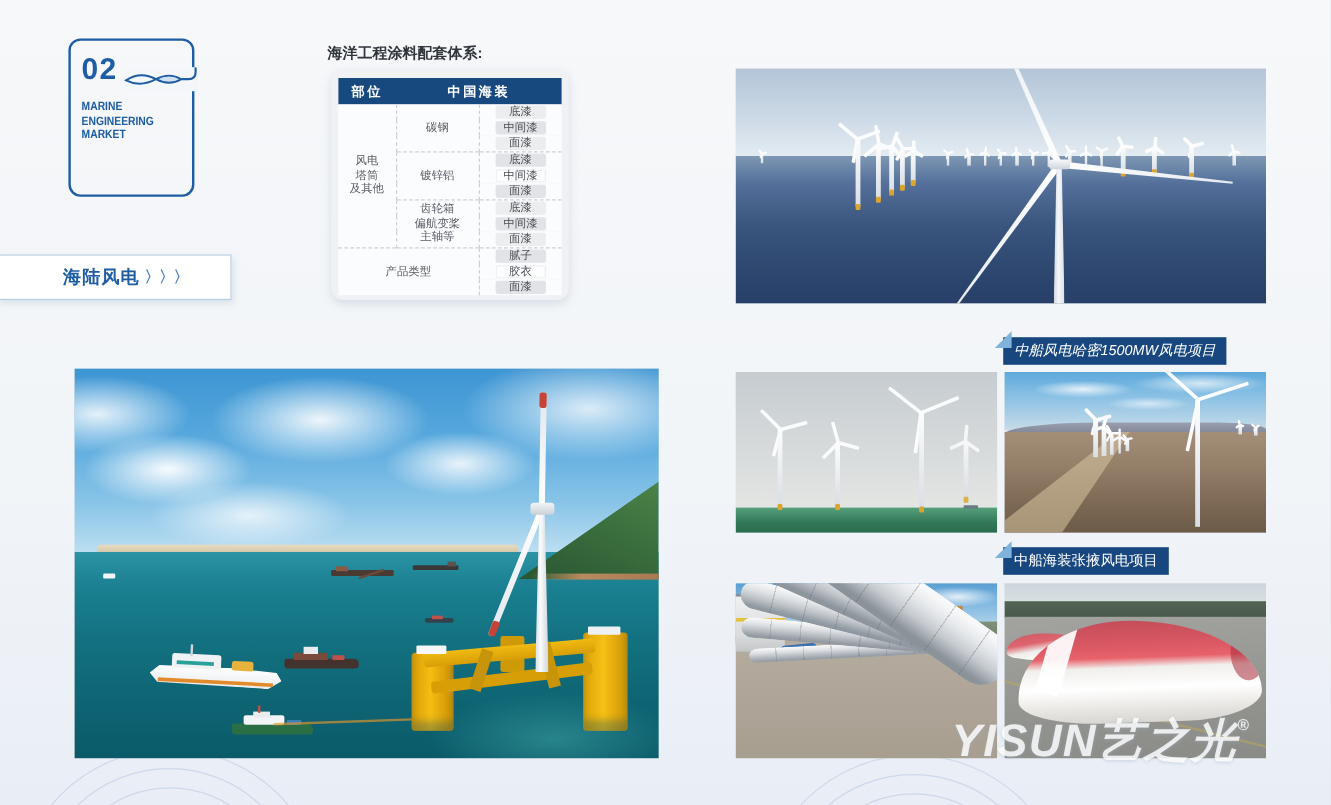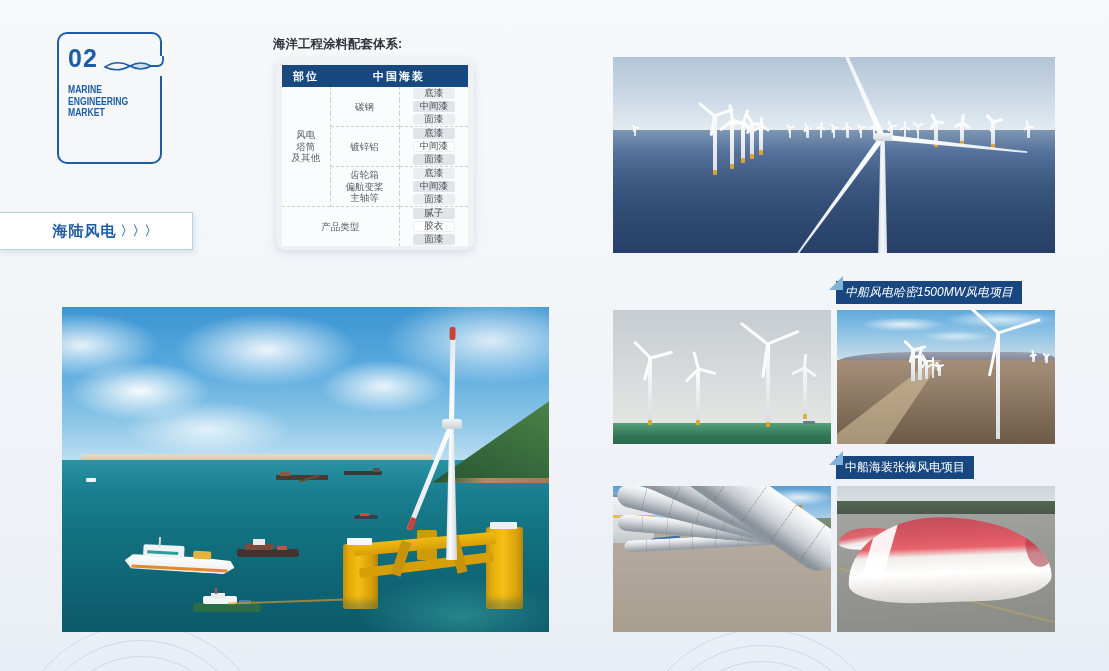--- a/index.html
+++ b/index.html
@@ -596,14 +596,17 @@
       <b style="height:114px;transform:rotate(22deg);">
           <i class="tip"></i>
         </b>
       <u></u>
         <em></em>
     </i>
     <div class="layer" style="left:78.2%;top:47%;width:11px;height:60px;writing-mode:vertical-rl;text-align:center;
                 font-size:6.5px;color:#2268a8;letter-spacing:1px;font-weight:bold;">中国海装</div>
   </div>
 
+  <div class="wm">
+    <span>YISUN艺之光</span><sup>®</sup>
+  </div>
 
 </div>
 
 </body></html>

